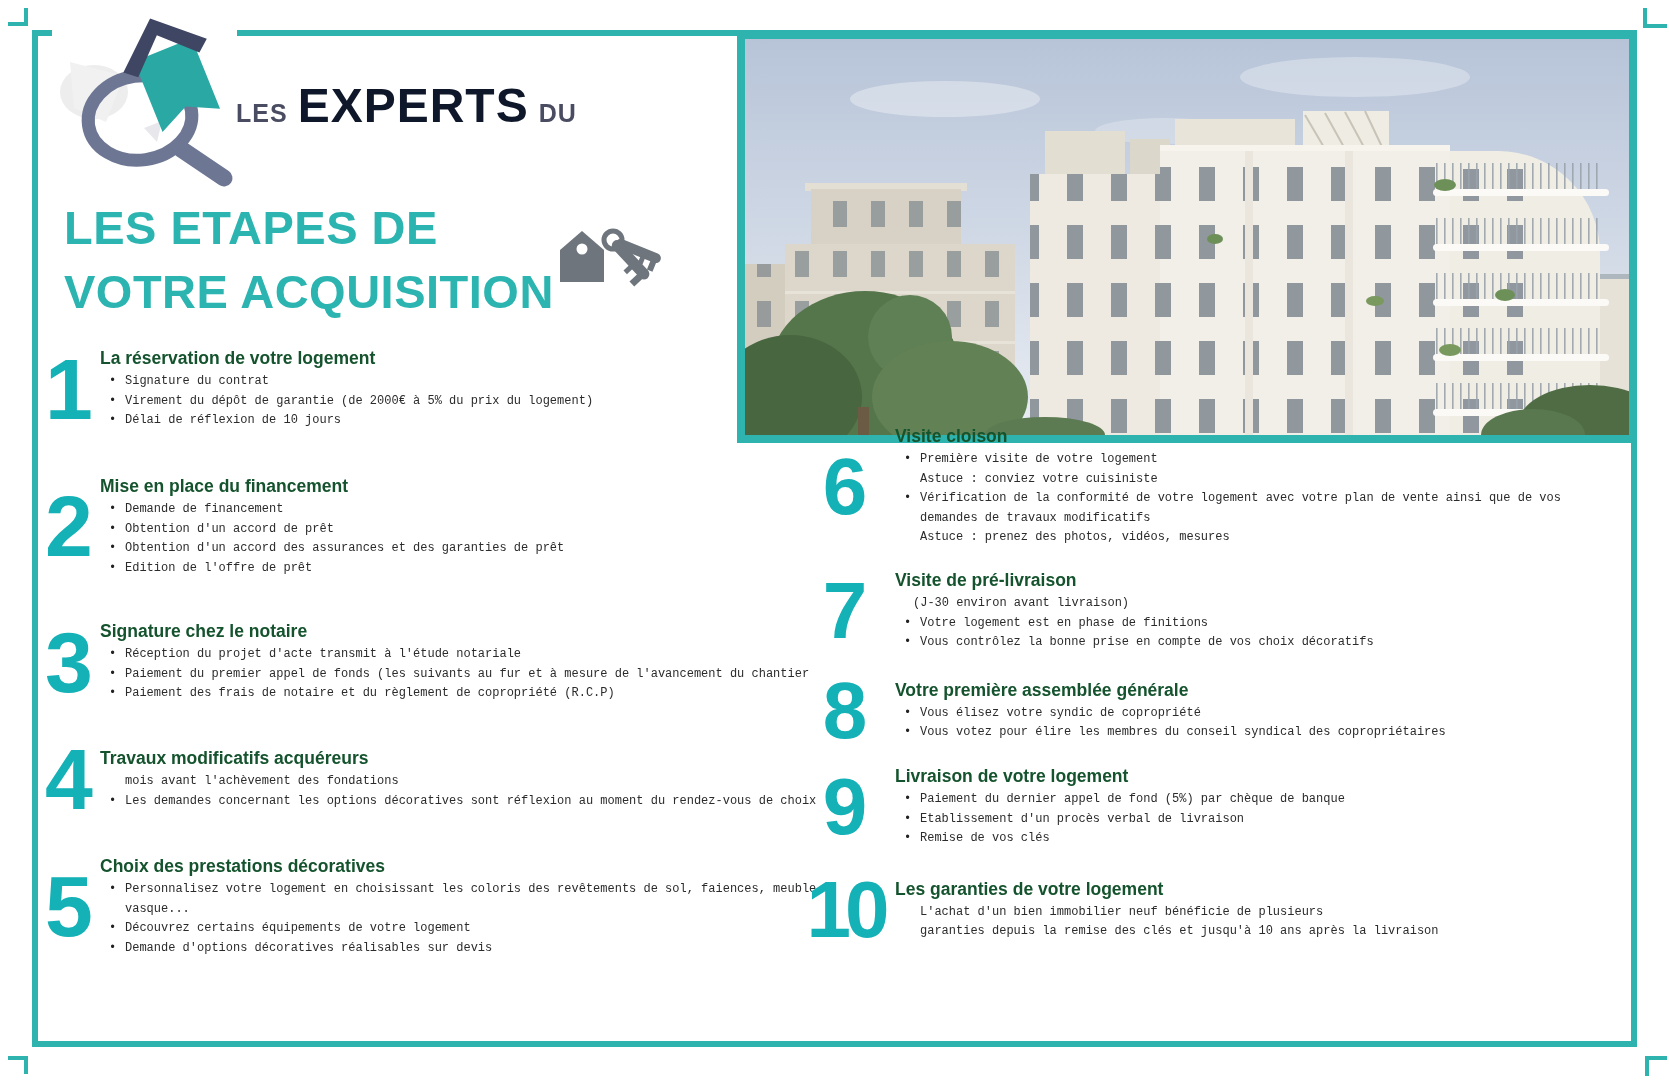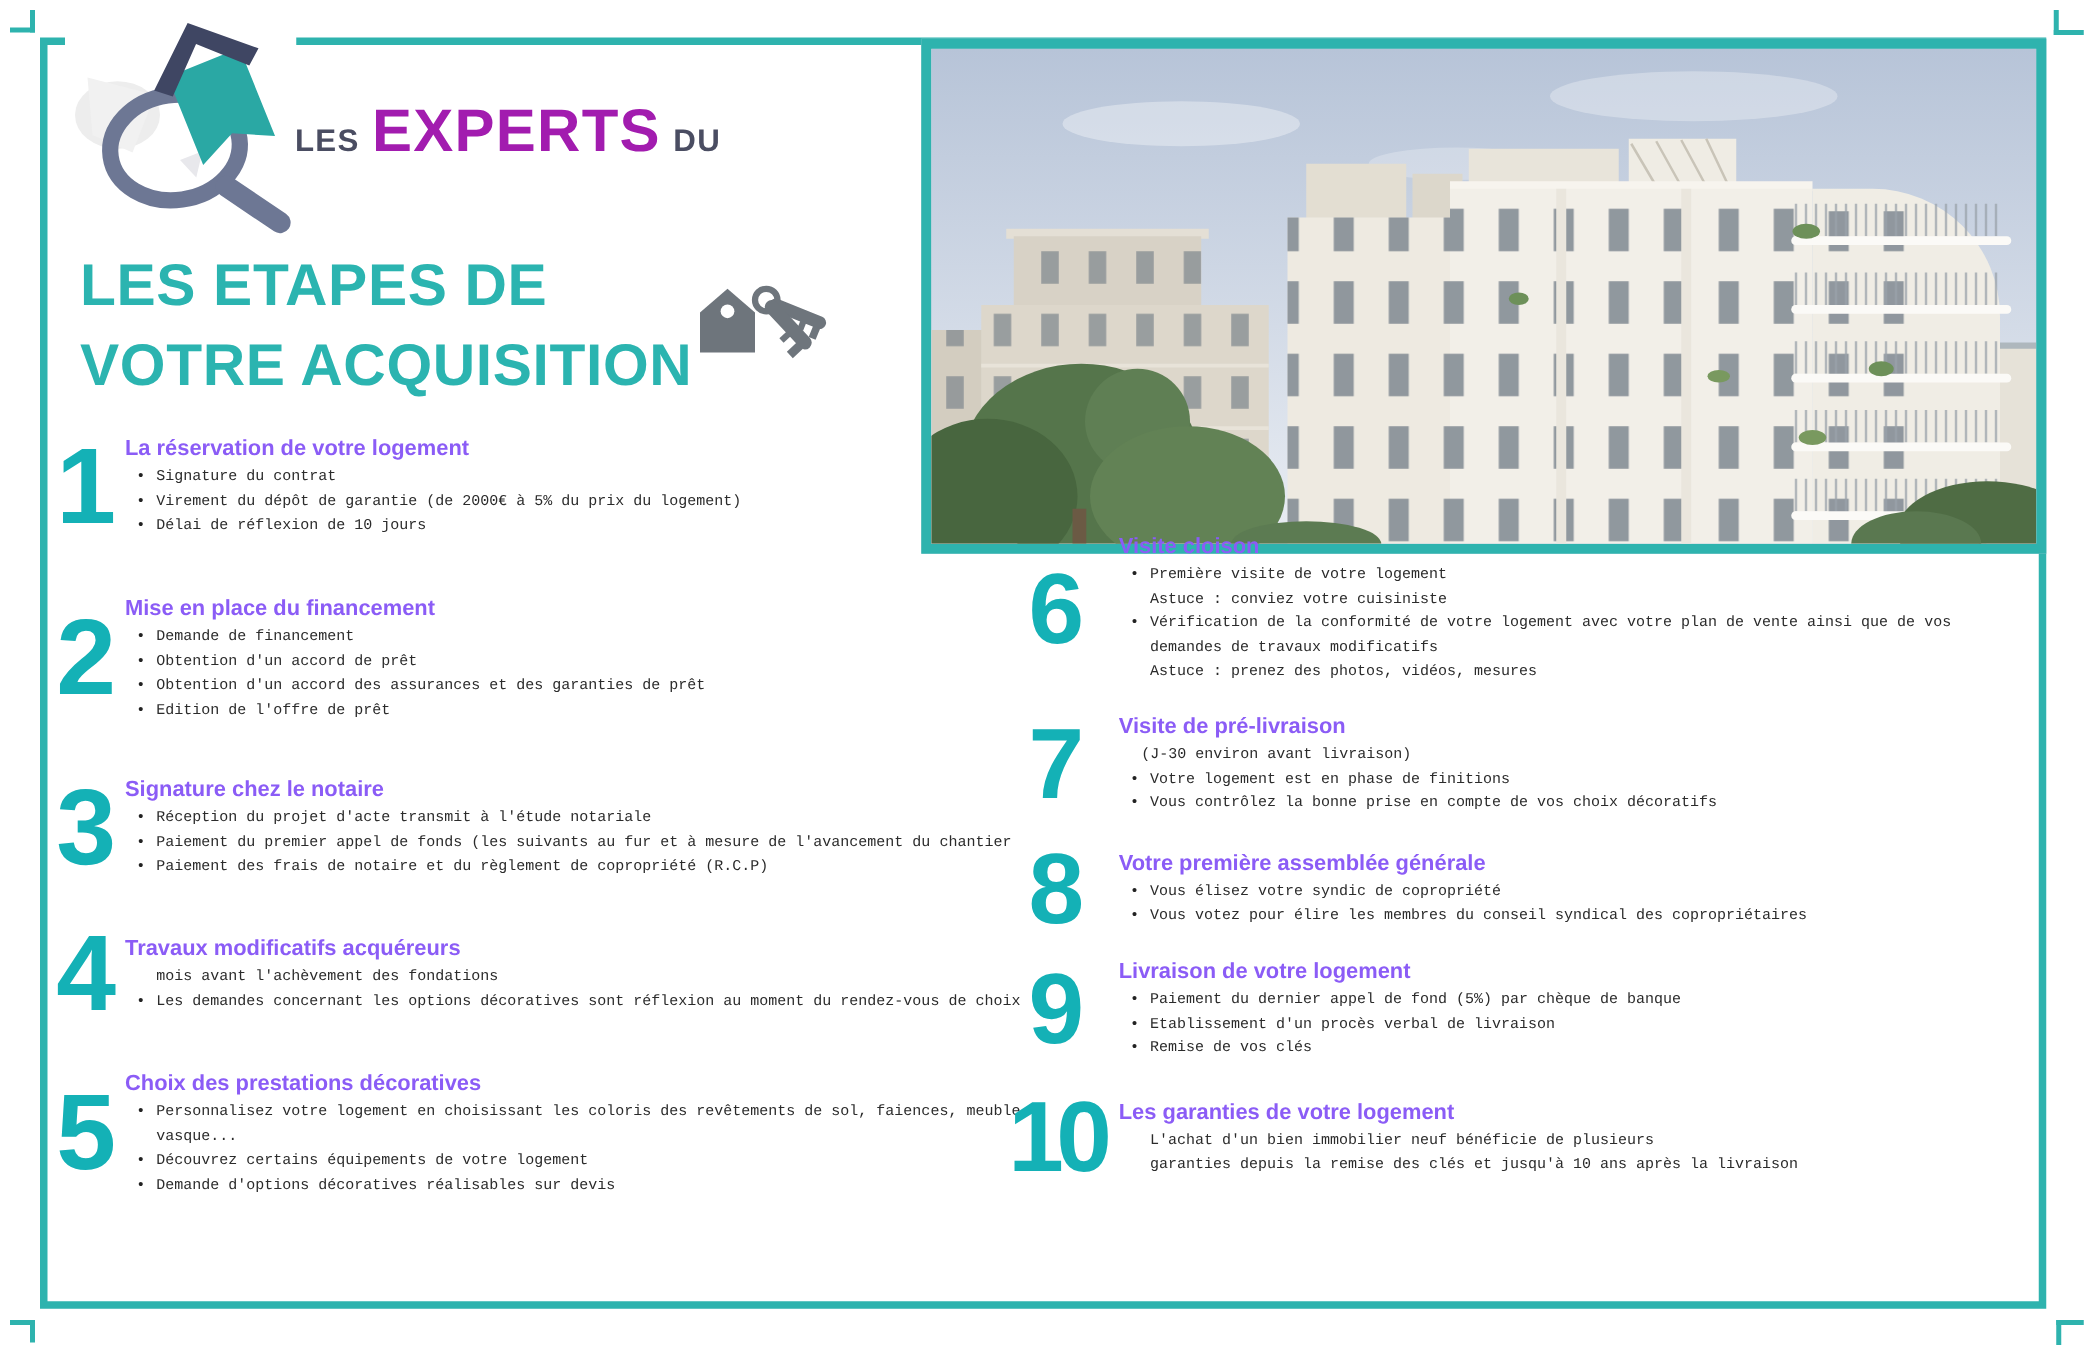--- a/index.html
+++ b/index.html
@@ -19,41 +19,41 @@
   .mark.bl{left:8px;top:1056px;border-top-width:4px;border-right-width:4px;}
   .mark.br{left:1645px;top:1056px;width:18px;height:16px;border-top-width:4px;border-left-width:4px;}
 
   
   .frame{position:absolute;left:32px;top:30px;width:1593px;height:1005px;border:6px solid var(--teal);}
 
   
   .logo{position:absolute;left:52px;top:0;width:185px;height:192px;background:#fff;}
   .brand{position:absolute;left:236px;top:78px;display:flex;align-items:baseline;gap:10px;white-space:nowrap;}
   .brand .sm{font-size:25px;font-weight:700;color:#4a4d62;letter-spacing:1px;}
-  .brand .lg{font-size:48px;font-weight:700;color:#a21caf;letter-spacing:1px;}
+  .brand .lg{font-size:48px;font-weight:700;color:#0f172a;letter-spacing:1px;}
 
   
   .headline{position:absolute;left:64px;top:196px;font-size:47px;font-weight:700;
             color:var(--teal-title);line-height:64px;letter-spacing:.5px;}
   .keys{position:absolute;left:556px;top:218px;width:118px;height:88px;}
 
   
   .photo{position:absolute;left:737px;top:31px;width:900px;height:412px;
          border:8px solid var(--teal);box-sizing:border-box;overflow:hidden;background:#cdd7e4;}
   .photo svg{display:block;width:884px;height:396px;}
 
   
   .step{position:absolute;display:flex;align-items:center;}
   .num{font-weight:700;color:var(--teal-num);text-align:center;line-height:.9;}
   .step.left .num{width:58px;font-size:86px;}
   .step.right .num{width:80px;font-size:80px;}
   .num.n10{font-size:68px;letter-spacing:-6px;text-align:center;}
   .step.left .content{width:830px;margin-left:2px;}
   .step.right .content{width:660px;margin-left:10px;}
-  .step-title{font-size:17.5px;font-weight:700;color:#8b5cf6;margin-bottom:3px;white-space:nowrap;}
+  .step-title{font-size:17.5px;font-weight:700;color:#14532d;margin-bottom:3px;white-space:nowrap;}
   .line{position:relative;padding-left:25px;font-size:12px;line-height:19.5px;white-space:nowrap;font-family:Liberation Mono, monospace;}
   .line.b::before{content:"•";position:absolute;left:9px;top:0;color:#222;}
   .line.sub{padding-left:18px;}
 
   .s1{left:40px;top:348px;}
   .s2{left:40px;top:476px;}
   .s3{left:40px;top:621px;}
   .s4{left:40px;top:741px;}
   .s5{left:40px;top:856px;}
   .s6{left:805px;top:426px;}

